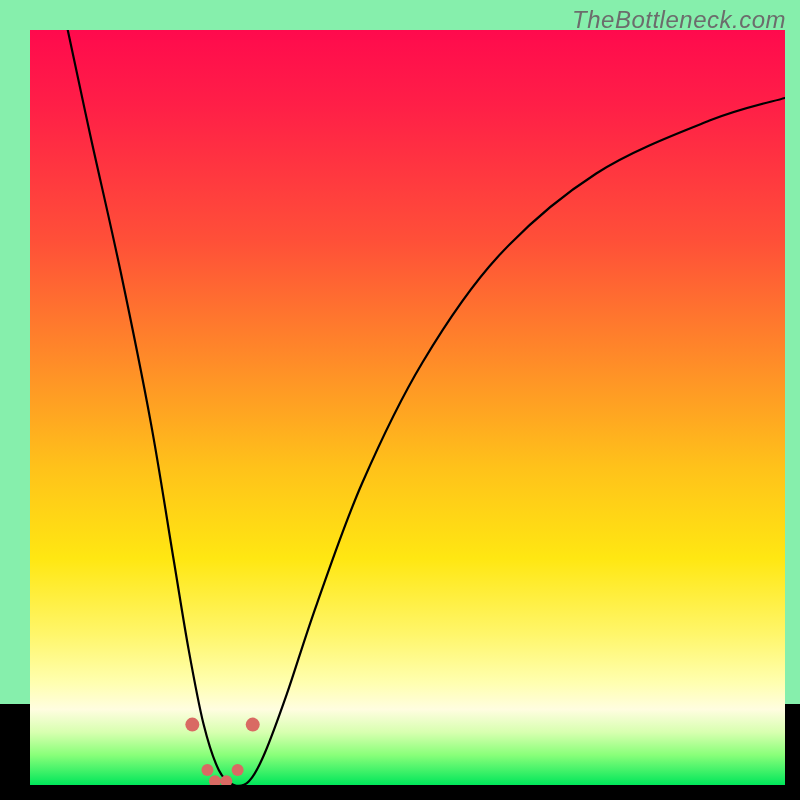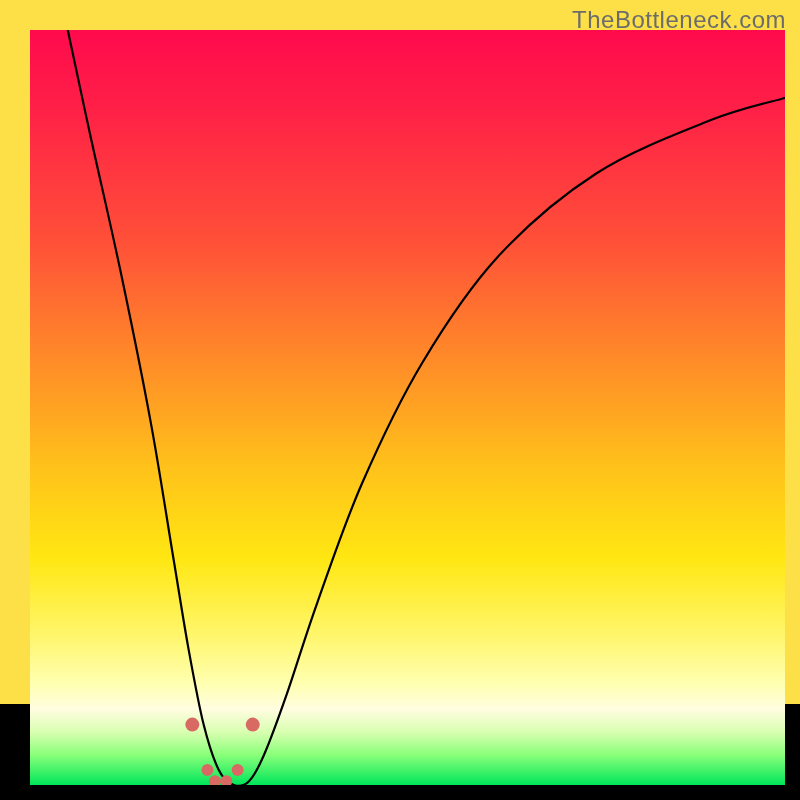--- a/index.html
+++ b/index.html
@@ -8,21 +8,22 @@
     width: 800px;
     height: 800px;
     overflow: hidden;
     background: #000;
     font-family: Arial, Helvetica, sans-serif;
   }
   .frame {
     position: relative;
     width: 800px;
     height: 704px;
-    background: #fde047;
+    background: #86efac;
+    font-style: italic;
   }
   .watermark {
     position: absolute;
     top: 6px;
     right: 14px;
     color: #6c6c6c;
     font-size: 24px;
     font-weight: 400;
     letter-spacing: 0.5px;
     z-index: 10;

